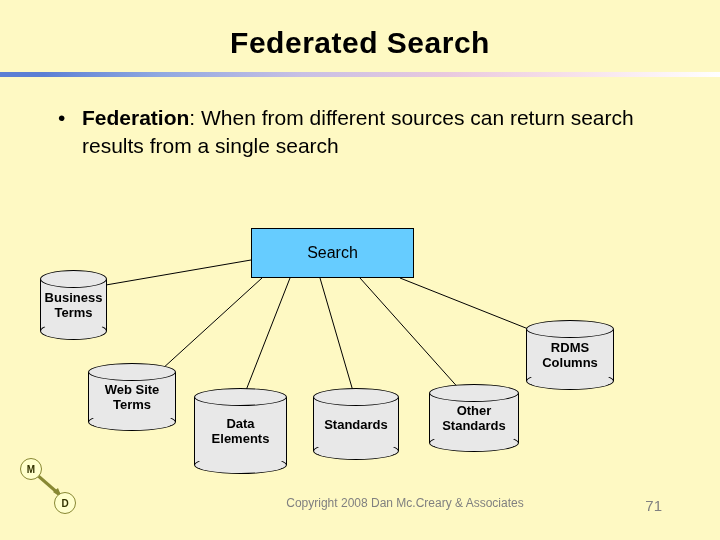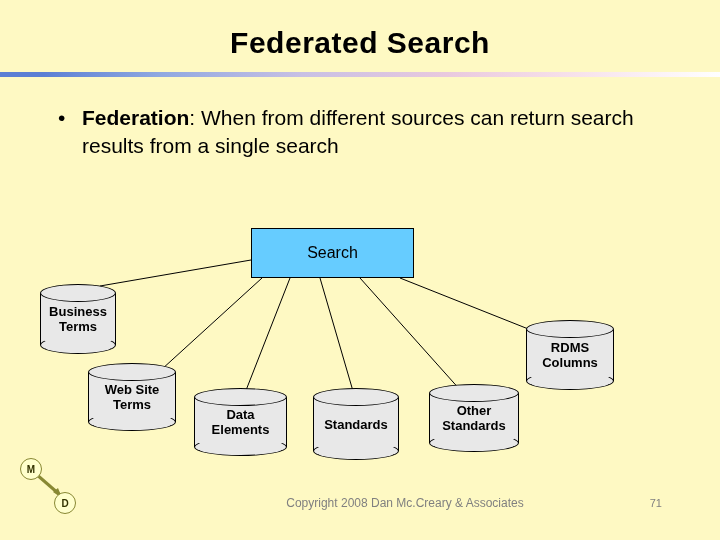--- a/index.html
+++ b/index.html
@@ -151,21 +151,21 @@
     width: 720px;
     text-align: center;
     font-size: 12px;
     color: #808080;
     padding-left: 45px;
   }
   .page-num {
     position: absolute;
     right: 58px;
     top: 497px;
-    font-size: 11px;
+    font-size: 15px;
     color: #808080;
   }
   .logo {
     position: absolute;
     left: 18px;
     top: 458px;
     width: 64px;
     height: 64px;
   }
   .logo .circ {
@@ -203,35 +203,35 @@
       <line x1="290" y1="78" x2="243" y2="198" stroke="#000000" stroke-width="1"></line>
       <line x1="320" y1="78" x2="355" y2="198" stroke="#000000" stroke-width="1"></line>
       <line x1="360" y1="78" x2="462" y2="192" stroke="#000000" stroke-width="1"></line>
       <line x1="400" y1="78" x2="556" y2="140" stroke="#000000" stroke-width="1"></line>
     </svg>
 
     <div class="searchbox">
       <span>Search</span>
     </div>
 
-    <div class="cyl" style="left:40px; top:84px; width:76px; height:70px;">
+    <div class="cyl" style="left:40px; top:70px; width:67px; height:70px;">
       <div class="body"></div>
       <div class="bottom"></div>
       <div class="top"></div>
       <div class="lbl">Business<br>Terms</div>
     </div>
 
     <div class="cyl" style="left:88px; top:163px; width:88px; height:68px;">
       <div class="body"></div>
       <div class="bottom"></div>
       <div class="top"></div>
       <div class="lbl">Web Site<br>Terms</div>
     </div>
 
-    <div class="cyl" style="left:194px; top:188px; width:93px; height:68px;">
+    <div class="cyl" style="left:194px; top:188px; width:93px; height:86px;">
       <div class="body"></div>
       <div class="bottom"></div>
       <div class="top"></div>
       <div class="lbl">Data<br>Elements</div>
     </div>
 
     <div class="cyl" style="left:313px; top:188px; width:86px; height:72px;">
       <div class="body"></div>
       <div class="bottom"></div>
       <div class="top"></div>

